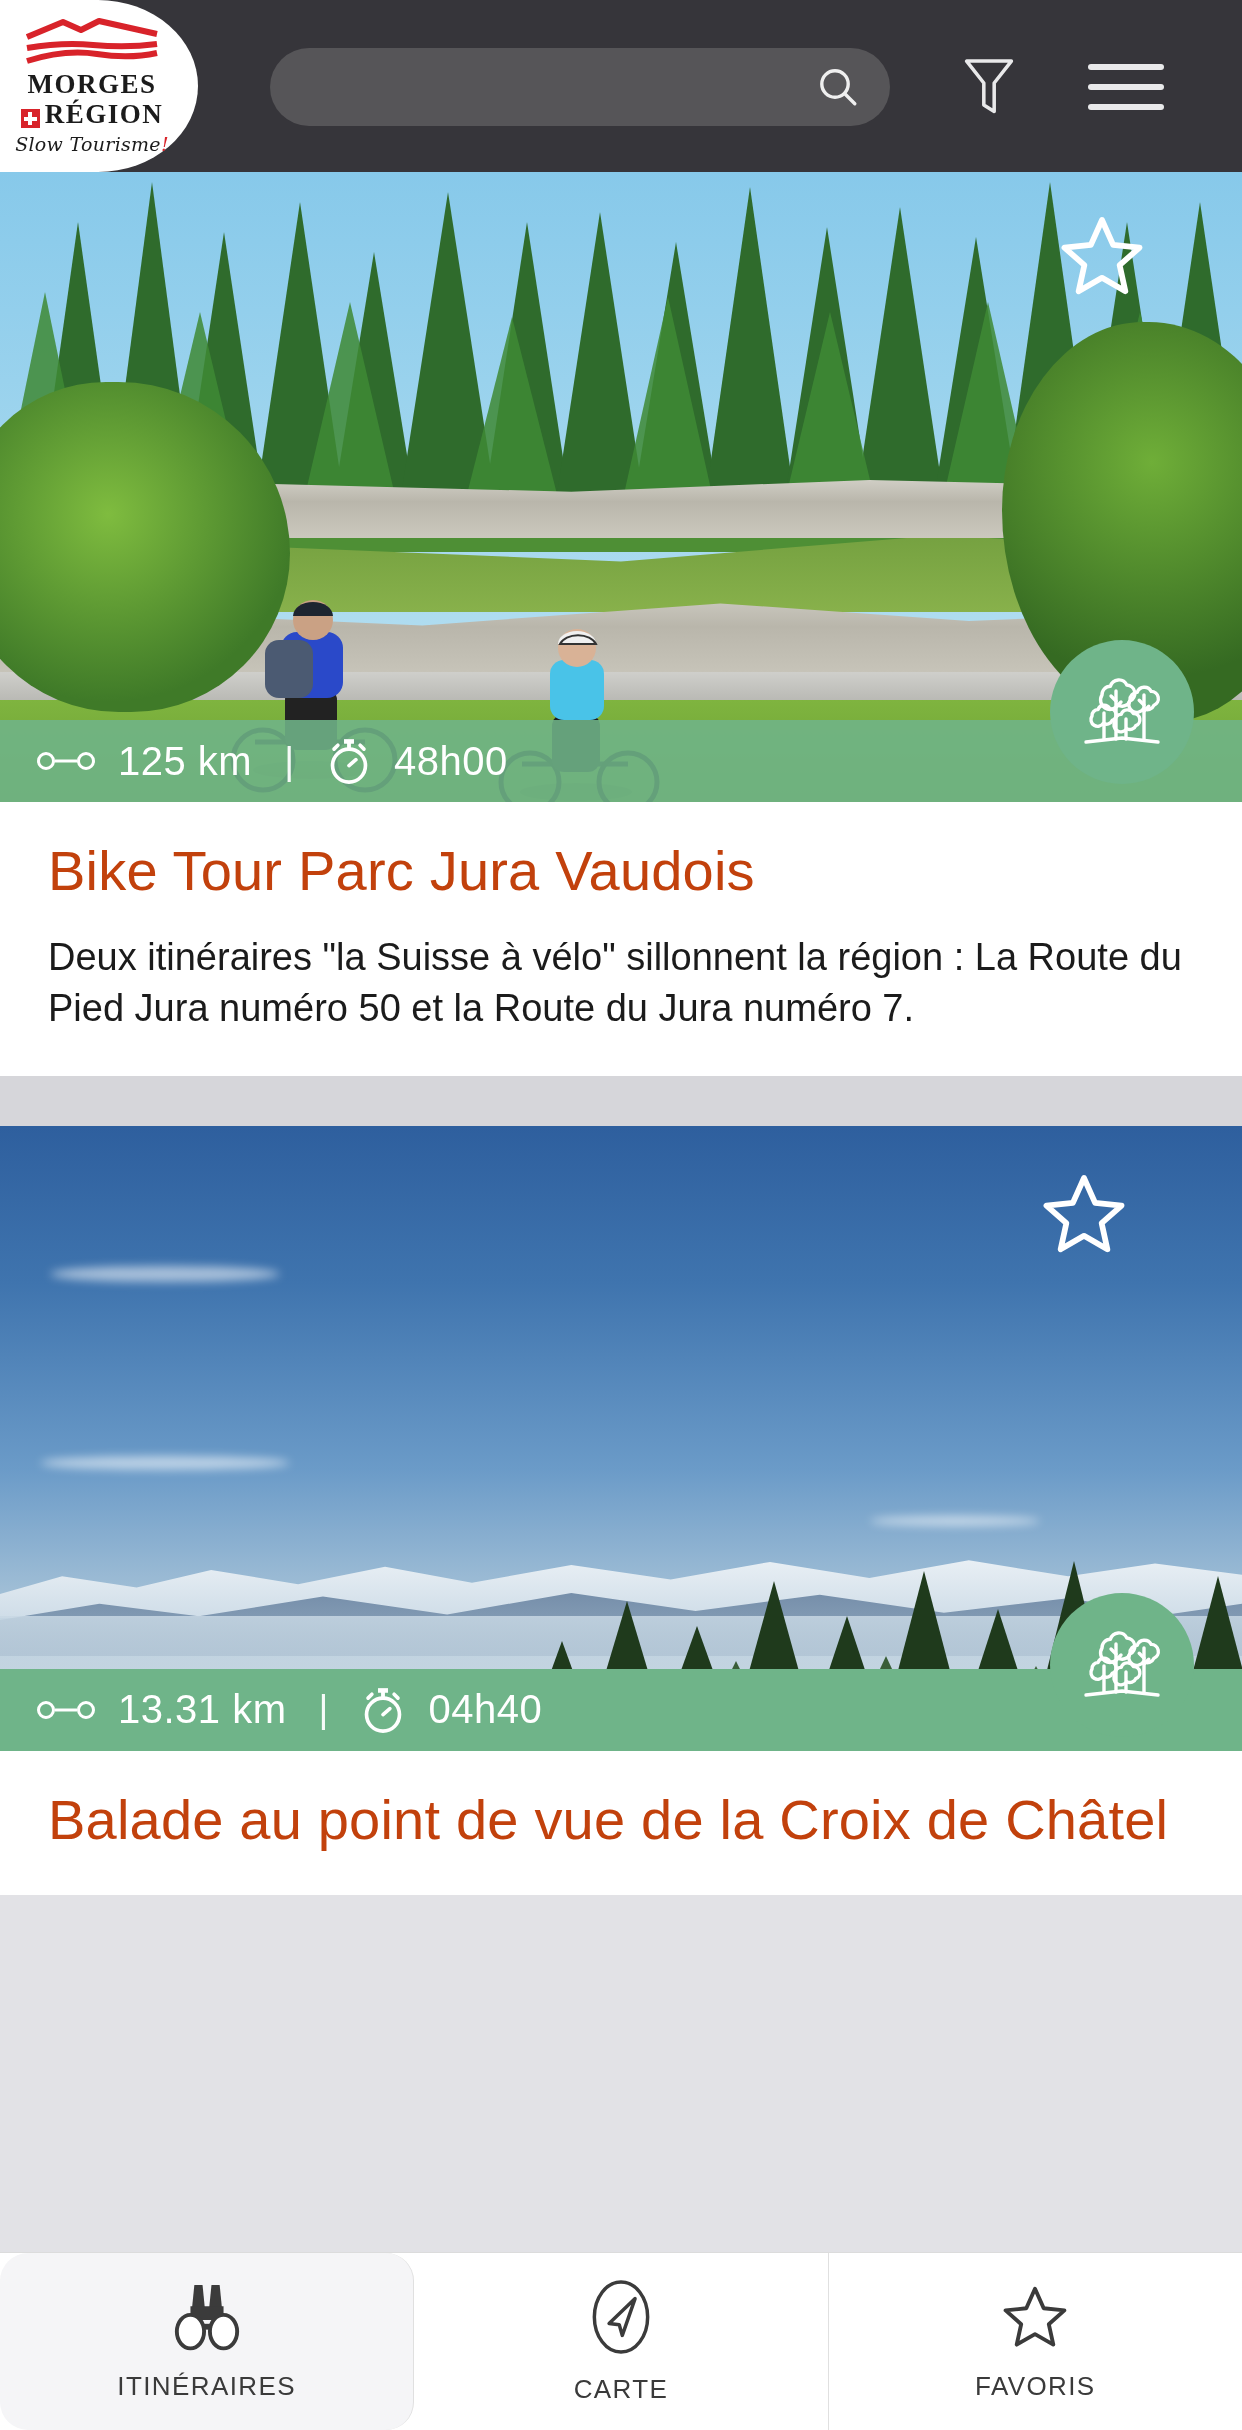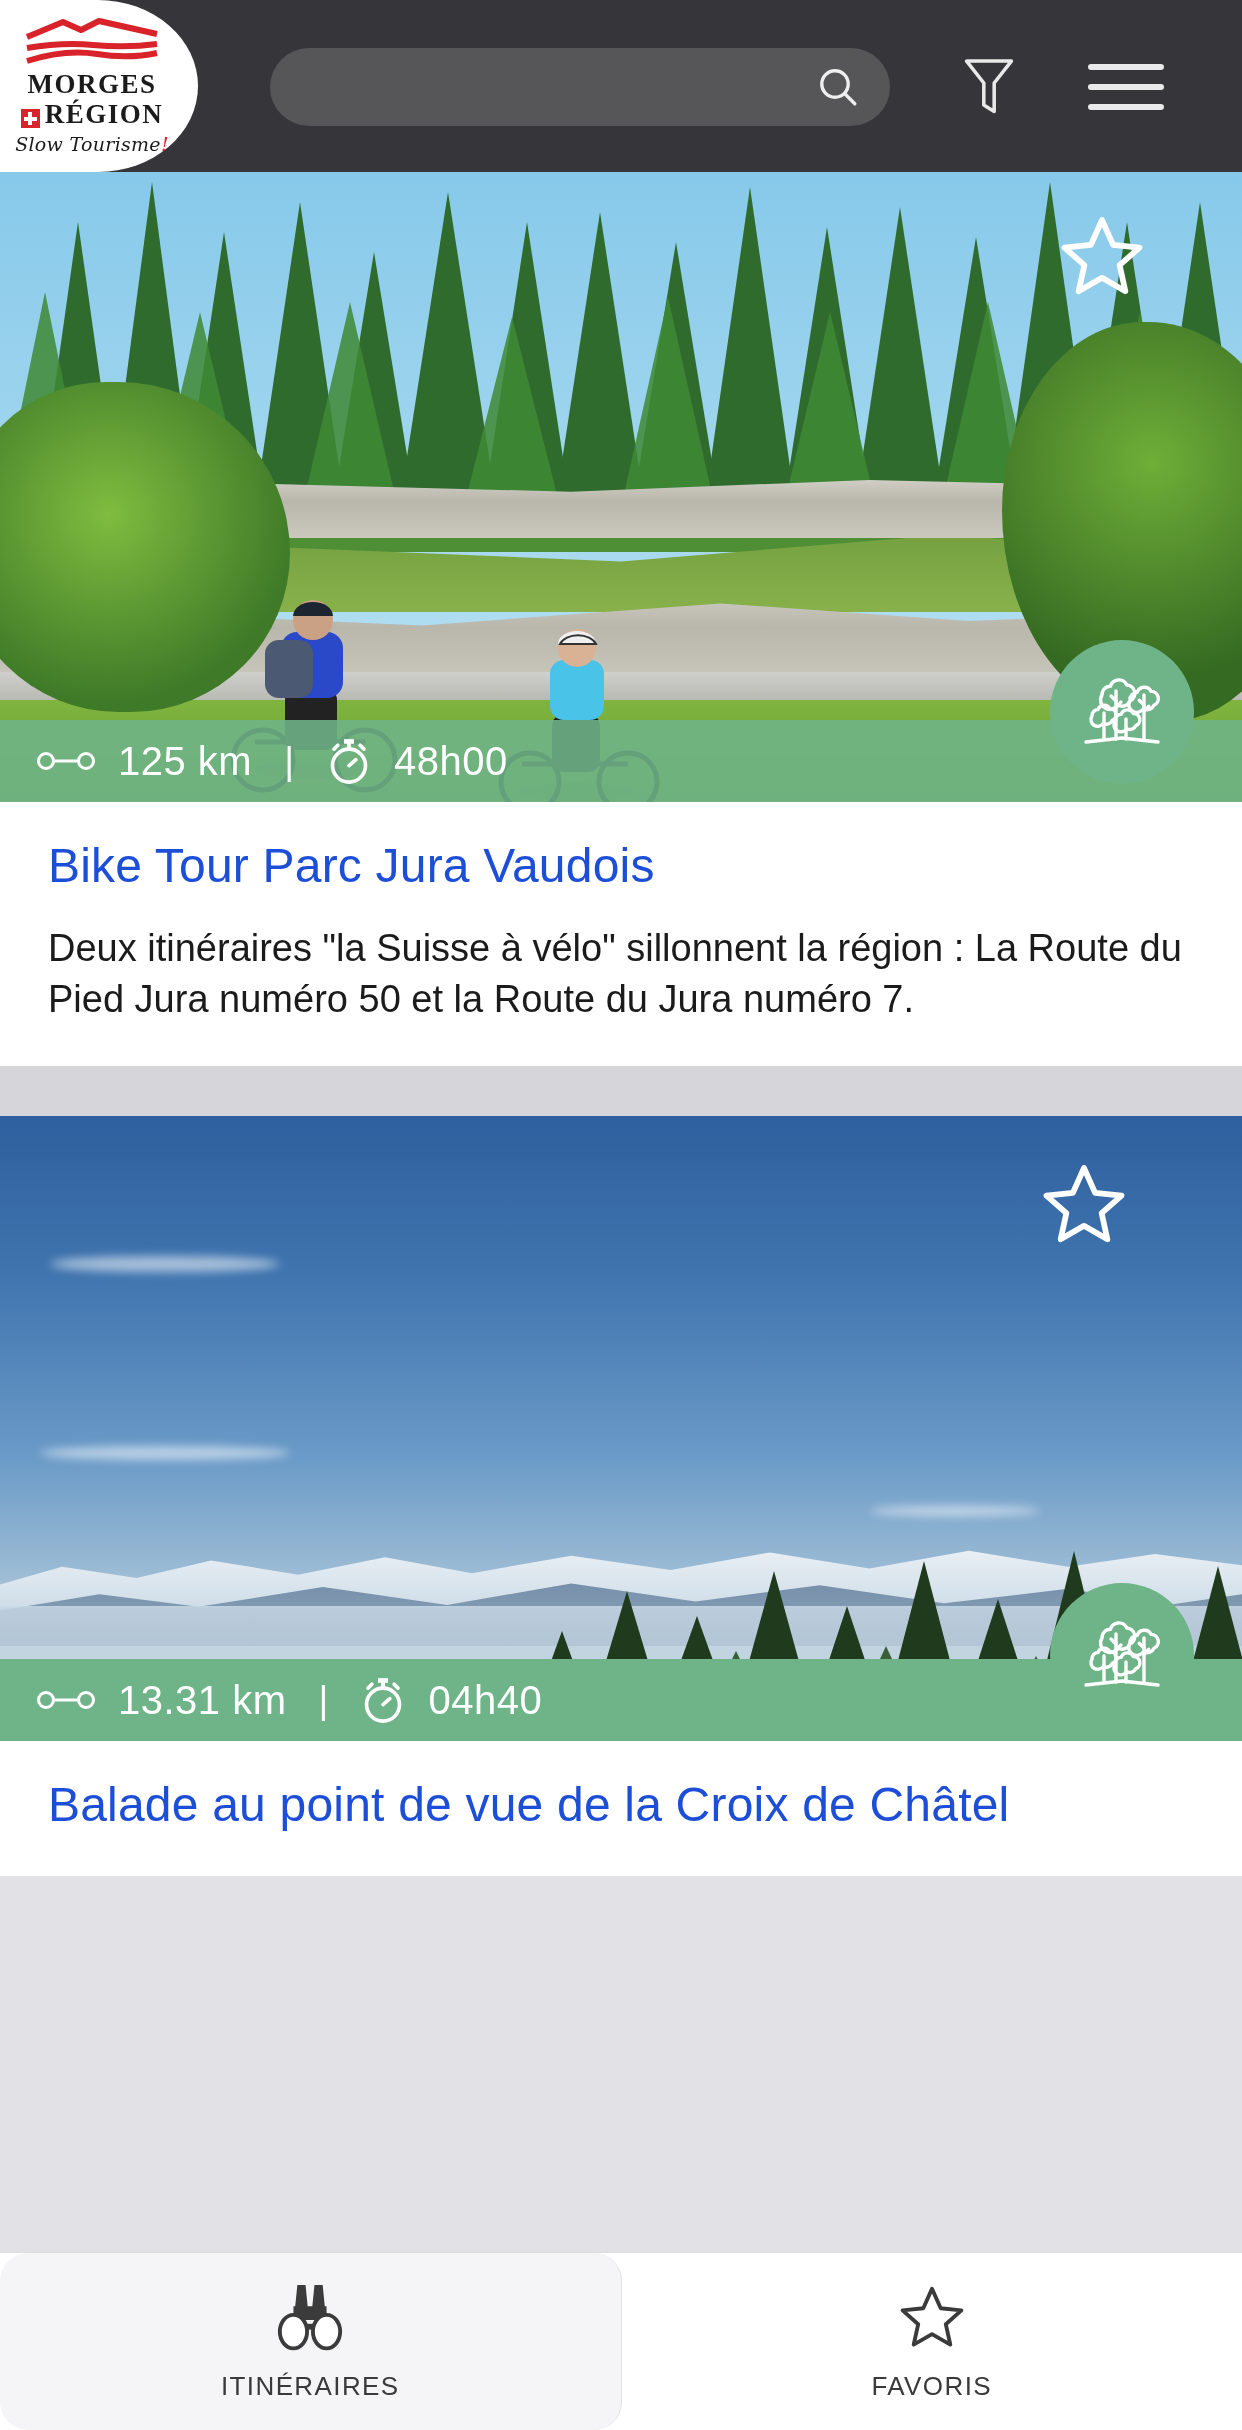--- a/index.html
+++ b/index.html
@@ -169,21 +169,21 @@
 
   .cat-badge{
     position:absolute; right:48px; width:144px; height:144px; border-radius:50%;
     background:#6fb489; display:flex; align-items:center; justify-content:center;
   }
   .badge1{ bottom:18px; }
   .badge2{ bottom:14px; }
 
   .card-body{ padding:36px 48px 42px 48px; background:#fff; }
   .card-title{
-    color:#1d4ed8; font-size:48px; font-weight:400; line-height:1.18; letter-spacing:.2px;
+    color:#c2410c; font-size:56px; font-weight:400; line-height:1.18; letter-spacing:.2px;
   }
   .card-desc{
     margin-top:28px; color:#1b1b1b; font-size:38px; line-height:1.34; font-weight:300;
   }
   .card-gap{ width:1242px; height:50px; background:#d6d6da; }
 
   
   .bottom-nav{
     position:absolute; left:0; bottom:0; width:1242px; height:178px;
     background:#ffffff; display:flex; border-top:1px solid #dcdcdc;
@@ -457,20 +457,27 @@
       <path d="M13.5 2 h4.2 l1.2 12 h-6.6 z" fill="#3b3b3b"></path>
       <path d="M22.3 2 h4.2 l1.2 12 h-6.6 z" fill="#3b3b3b"></path>
       <path d="M11.5 13 h17 v7 h-17 z" fill="#3b3b3b"></path>
       <ellipse cx="11.5" cy="26" rx="7" ry="8.6" fill="#fff" stroke="#3b3b3b" stroke-width="2"></ellipse>
       <ellipse cx="28.5" cy="26" rx="7" ry="8.6" fill="#fff" stroke="#3b3b3b" stroke-width="2"></ellipse>
       <rect x="17.5" y="22" width="5" height="3" fill="#3b3b3b"></rect>
     </svg>
     <span class="nav-label">ITINÉRAIRES</span>
   </div>
 
+  <div class="nav-item">
+    <svg width="66" height="78" viewBox="0 0 30 36">
+      <ellipse cx="15" cy="18" rx="12.3" ry="16.2" fill="none" stroke="#3b3b3b" stroke-width="1.6"></ellipse>
+      <path d="M21.5 9.5 L9.5 21 L14.2 21.6 L15.6 26.5 Z" fill="none" stroke="#3b3b3b" stroke-width="1.6" stroke-linejoin="round"></path>
+    </svg>
+    <span class="nav-label">CARTE</span>
+  </div>
 
   <div class="nav-item">
     <svg width="74" height="72" viewBox="0 0 24 24">
       <path d="M12 2.6 L14.9 9.1 L21.8 9.8 L16.6 14.4 L18.1 21.2 L12 17.7 L5.9 21.2 L7.4 14.4 L2.2 9.8 L9.1 9.1 Z" fill="none" stroke="#3b3b3b" stroke-width="1.3" stroke-linejoin="round"></path>
     </svg>
     <span class="nav-label">FAVORIS</span>
   </div>
 </div>
 
 </body></html>

